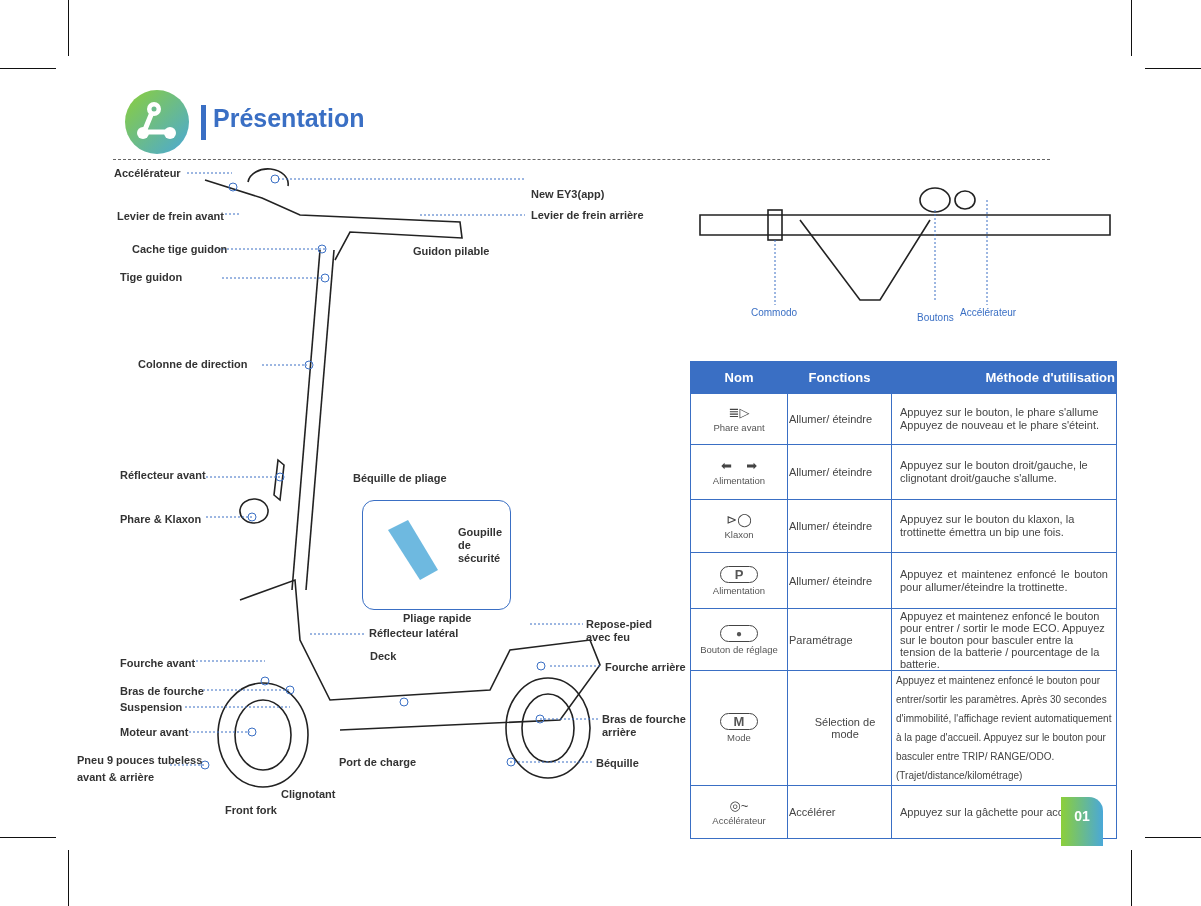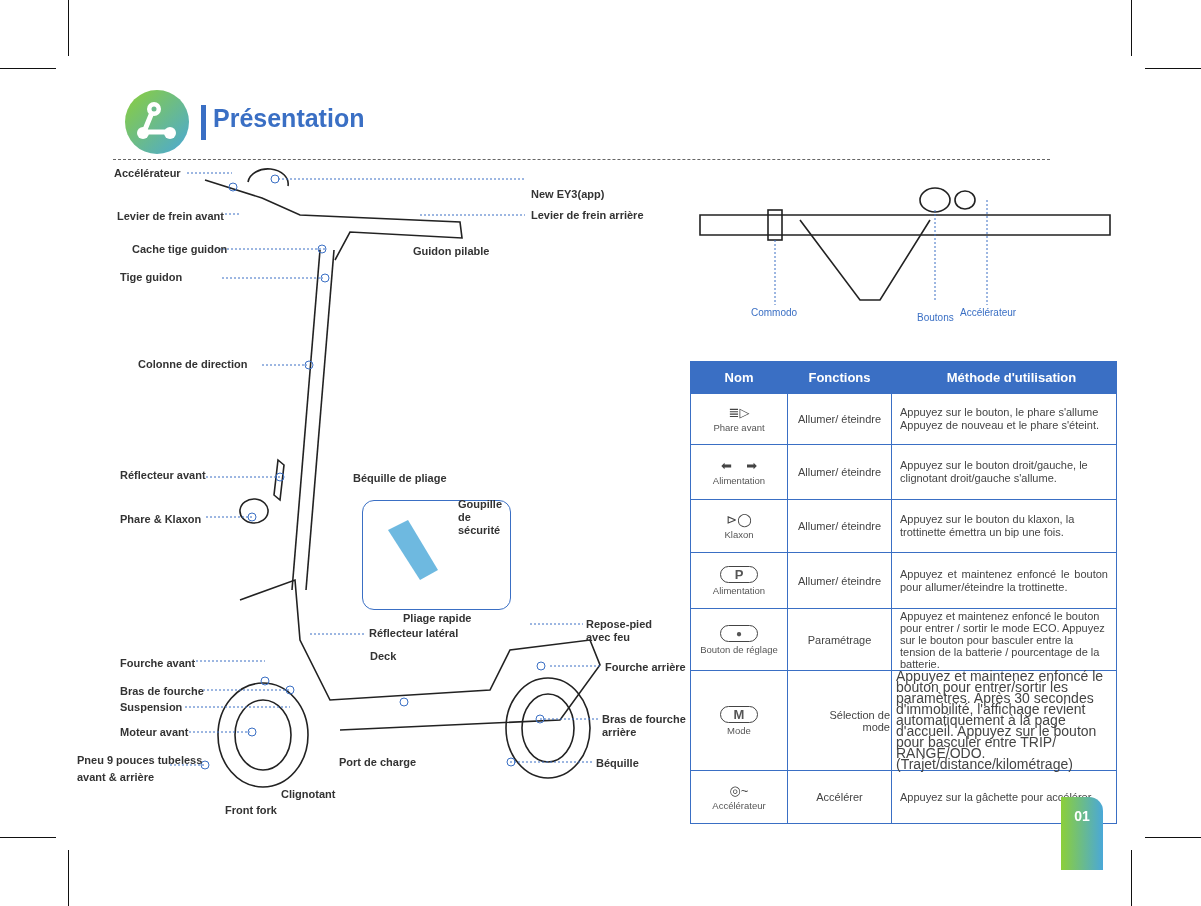--- a/index.html
+++ b/index.html
@@ -10,25 +10,25 @@
   .hdr-title { position:absolute; left:213px; top:104px; font-size:25px; font-weight:bold; color:#3a6fc4; }
   .dash { position:absolute; left:113px; top:159px; width:937px; border-top:1.5px dashed #666; }
   .lbl { position:absolute; font-size:11px; font-weight:bold; color:#333; white-space:nowrap; line-height:13px; }
   .lbl2 { white-space:normal; }
   .blue-lbl { position:absolute; font-size:10px; color:#3a6fc4; white-space:nowrap; }
   svg.diag { position:absolute; left:0; top:0; }
   table.fn { position:absolute; left:690px; top:332px; width:427px; border-collapse:collapse; font-size:11px; color:#444;margin-top:29px; }
   table.fn th { background:#3a6fc4; color:#fff; font-size:13px; font-weight:bold; height:29px; border:1px solid #3a6fc4; }
   table.fn td { border:1px solid #3a6fc4; vertical-align:middle; }
   td.nm { width:94px; text-align:center; font-size:9.5px; color:#555; }
-  td.fc { width:90px; text-align:center; }
+  td.fc { width:90px; }
   td.mt { padding:0 8px; line-height:13px; }
   .ic { display:block; margin:0 auto 2px; font-size:13px; color:#444; }
   .pill { display:inline-block; border:1.5px solid #444; border-radius:10px; width:36px; height:15px; line-height:15px; font-weight:bold; font-size:13px; text-align:center; margin-bottom:2px;}
-  .page-tab { position:absolute; left:1061px; top:797px; width:42px; height:73px; border-top-right-radius:14px; background:linear-gradient(90deg,#8ccf3a,#4aa8d8); color:#fff; font-weight:bold; font-size:14px; text-align:center; line-height:38px; }
+  .page-tab { position:absolute; left:1061px; top:797px; width:42px; height:49px; border-top-right-radius:14px; background:linear-gradient(90deg,#8ccf3a,#4aa8d8); color:#fff; font-weight:bold; font-size:14px; text-align:center; line-height:38px; }
   .inset { position:absolute; left:362px; top:500px; width:147px; height:108px; border:1.3px solid #3a6fc4; border-radius:12px; }
 </style>
 </head>
 <body>
 
 <div class="crop" style="left:68px;top:0;width:1px;height:56px"></div>
 <div class="crop" style="left:0;top:68px;width:56px;height:1px"></div>
 <div class="crop" style="left:1131px;top:0;width:1px;height:56px"></div>
 <div class="crop" style="left:1145px;top:68px;width:56px;height:1px"></div>
 <div class="crop" style="left:68px;top:850px;width:1px;height:56px"></div>
@@ -123,21 +123,21 @@
 <div class="lbl" style="left:117px;top:210px">Levier de frein avant</div>
 <div class="lbl" style="left:132px;top:243px">Cache tige guidon</div>
 <div class="lbl" style="left:120px;top:271px">Tige guidon</div>
 <div class="lbl" style="left:531px;top:188px">New EY3(app)</div>
 <div class="lbl" style="left:531px;top:209px">Levier de frein arrière</div>
 <div class="lbl" style="left:413px;top:245px">Guidon pilable</div>
 <div class="lbl" style="left:138px;top:358px">Colonne de direction</div>
 <div class="lbl" style="left:120px;top:469px">Réflecteur avant</div>
 <div class="lbl" style="left:120px;top:513px">Phare &amp; Klaxon</div>
 <div class="lbl" style="left:353px;top:472px">Béquille de pliage</div>
-<div class="lbl lbl2" style="left:458px;top:498px;width:50px">Goupille de sécurité</div>
+<div class="lbl lbl2" style="left:458px;top:526px;width:50px">Goupille de sécurité</div>
 <div class="lbl" style="left:403px;top:612px">Pliage rapide</div>
 <div class="lbl" style="left:369px;top:627px">Réflecteur latéral</div>
 <div class="lbl" style="left:370px;top:650px">Deck</div>
 <div class="lbl lbl2" style="left:586px;top:618px;width:80px">Repose-pied avec feu</div>
 <div class="lbl" style="left:120px;top:657px">Fourche avant</div>
 <div class="lbl" style="left:120px;top:685px">Bras de fourche</div>
 <div class="lbl" style="left:120px;top:701px">Suspension</div>
 <div class="lbl" style="left:120px;top:726px">Moteur avant</div>
 <div class="lbl lbl2" style="left:77px;top:752px;width:135px;line-height:17px">Pneu 9 pouces tubeless avant &amp; arrière</div>
 <div class="lbl" style="left:225px;top:804px">Front fork</div>
@@ -149,21 +149,21 @@
 
 <div class="blue-lbl" style="left:751px;top:307px">Commodo</div>
 <div class="blue-lbl" style="left:917px;top:312px">Boutons</div>
 <div class="blue-lbl" style="left:960px;top:307px">Accélérateur</div>
 
 <table class="fn">
   <thead>
     <tr>
       <th>Nom</th>
       <th>Fonctions</th>
-      <th style="text-align:center;padding-left:16px">Méthode d'utilisation</th>
+      <th style="text-align:right;padding-left:16px">Méthode d'utilisation</th>
     </tr>
   </thead>
   <tbody>
     <tr style="height:51px">
       <td class="nm"><span class="ic">≣▷</span><span>Phare avant</span></td>
       <td class="fc">Allumer/ éteindre</td>
       <td class="mt">Appuyez sur le bouton, le phare s'allume Appuyez de nouveau et le phare s'éteint.</td>
     </tr>
     <tr style="height:55px">
       <td class="nm"><span class="ic">⬅&nbsp;&nbsp;&nbsp;&nbsp;➡</span><span>Alimentation</span></td>
@@ -180,22 +180,22 @@
       <td class="fc">Allumer/ éteindre</td>
       <td class="mt" style="text-align:justify">Appuyez et maintenez enfoncé le bouton pour allumer/éteindre la trottinette.</td>
     </tr>
     <tr style="height:62px">
       <td class="nm"><span class="pill" style="font-size:10px">●</span><br><span>Bouton de réglage</span></td>
       <td class="fc">Paramétrage</td>
       <td class="mt" style="line-height:12px">Appuyez et maintenez enfoncé le bouton pour entrer / sortir le mode ECO. Appuyez sur le bouton pour basculer entre la tension de la batterie / pourcentage de la batterie.</td>
     </tr>
     <tr style="height:72px">
       <td class="nm"><span class="pill">M</span><br><span>Mode</span></td>
-      <td class="fc" style="text-align:right;padding-left:12px">Sélection de mode</td>
-      <td class="mt" style="font-size:14px;line-height:11px;padding:0 4px">Appuyez et maintenez enfoncé le bouton pour entrer/sortir les paramètres. Après 30 secondes d'immobilité, l'affichage revient automatiquement à la page d'accueil. Appuyez sur le bouton pour basculer entre TRIP/ RANGE/ODO. (Trajet/distance/kilométrage)</td>
+      <td class="fc" style="text-align:center;padding-left:12px">Sélection de mode</td>
+      <td class="mt" style="font-size:10px;line-height:19px;padding:0 4px">Appuyez et maintenez enfoncé le bouton pour entrer/sortir les paramètres. Après 30 secondes d'immobilité, l'affichage revient automatiquement à la page d'accueil. Appuyez sur le bouton pour basculer entre TRIP/ RANGE/ODO. (Trajet/distance/kilométrage)</td>
     </tr>
     <tr style="height:53px">
       <td class="nm"><span class="ic">◎~</span><span>Accélérateur</span></td>
       <td class="fc">Accélérer</td>
       <td class="mt">Appuyez sur la gâchette pour accélérer.</td>
     </tr>
   </tbody>
 </table>
 
 <div class="page-tab">01</div>

